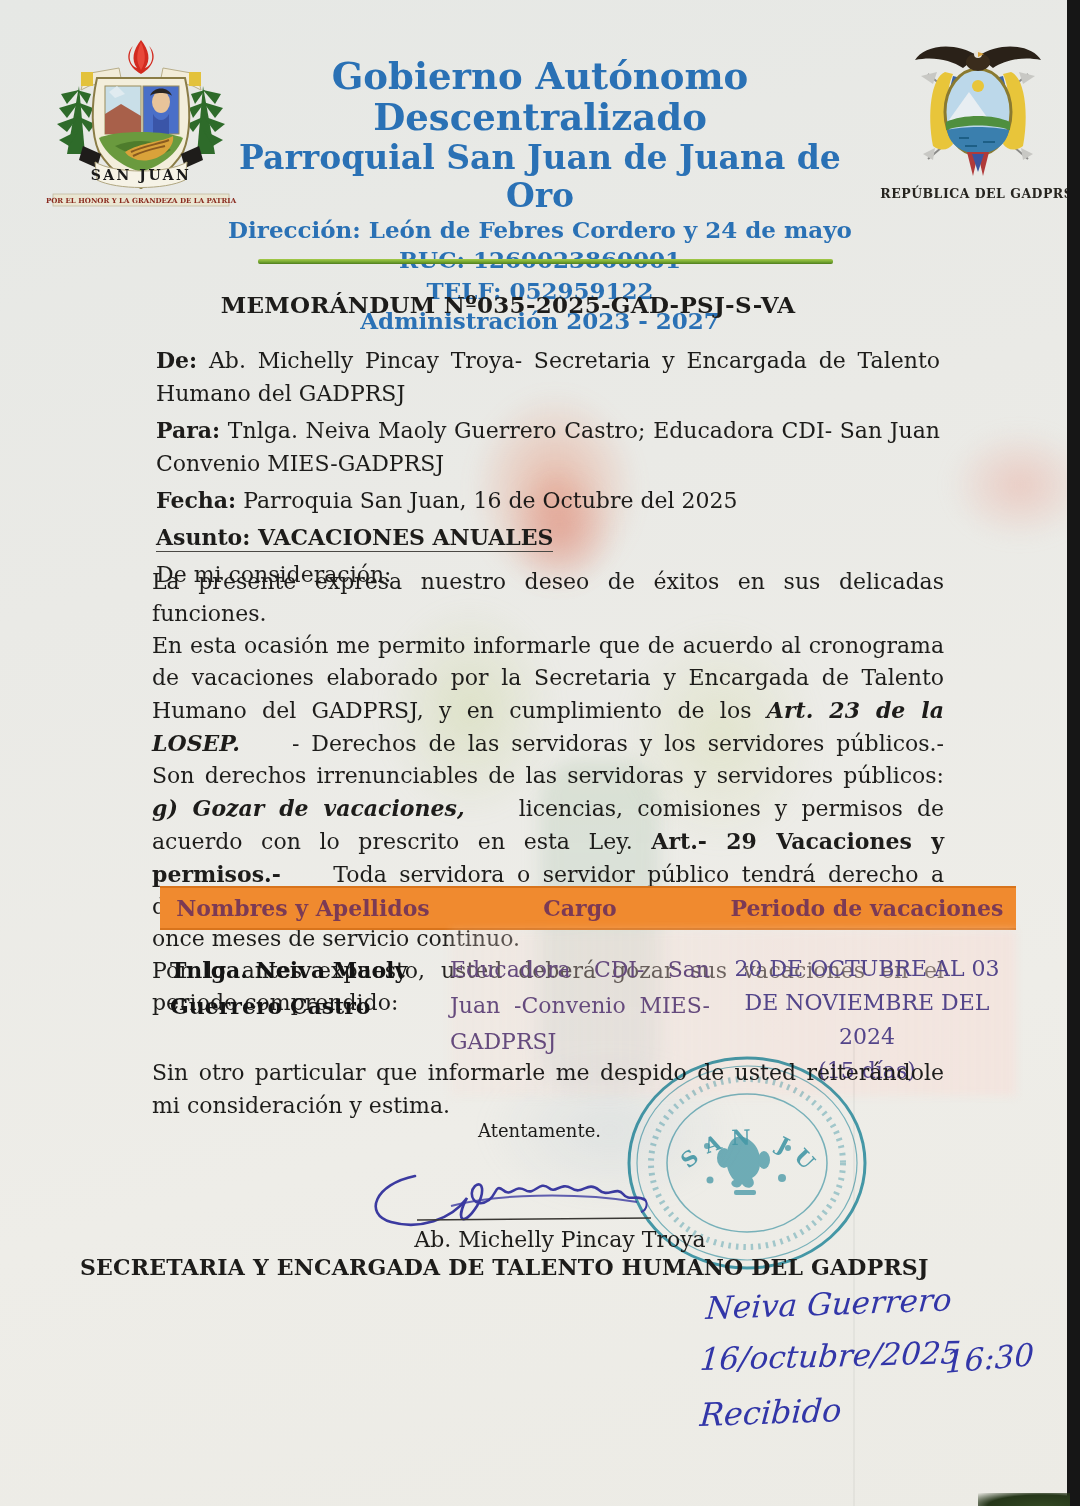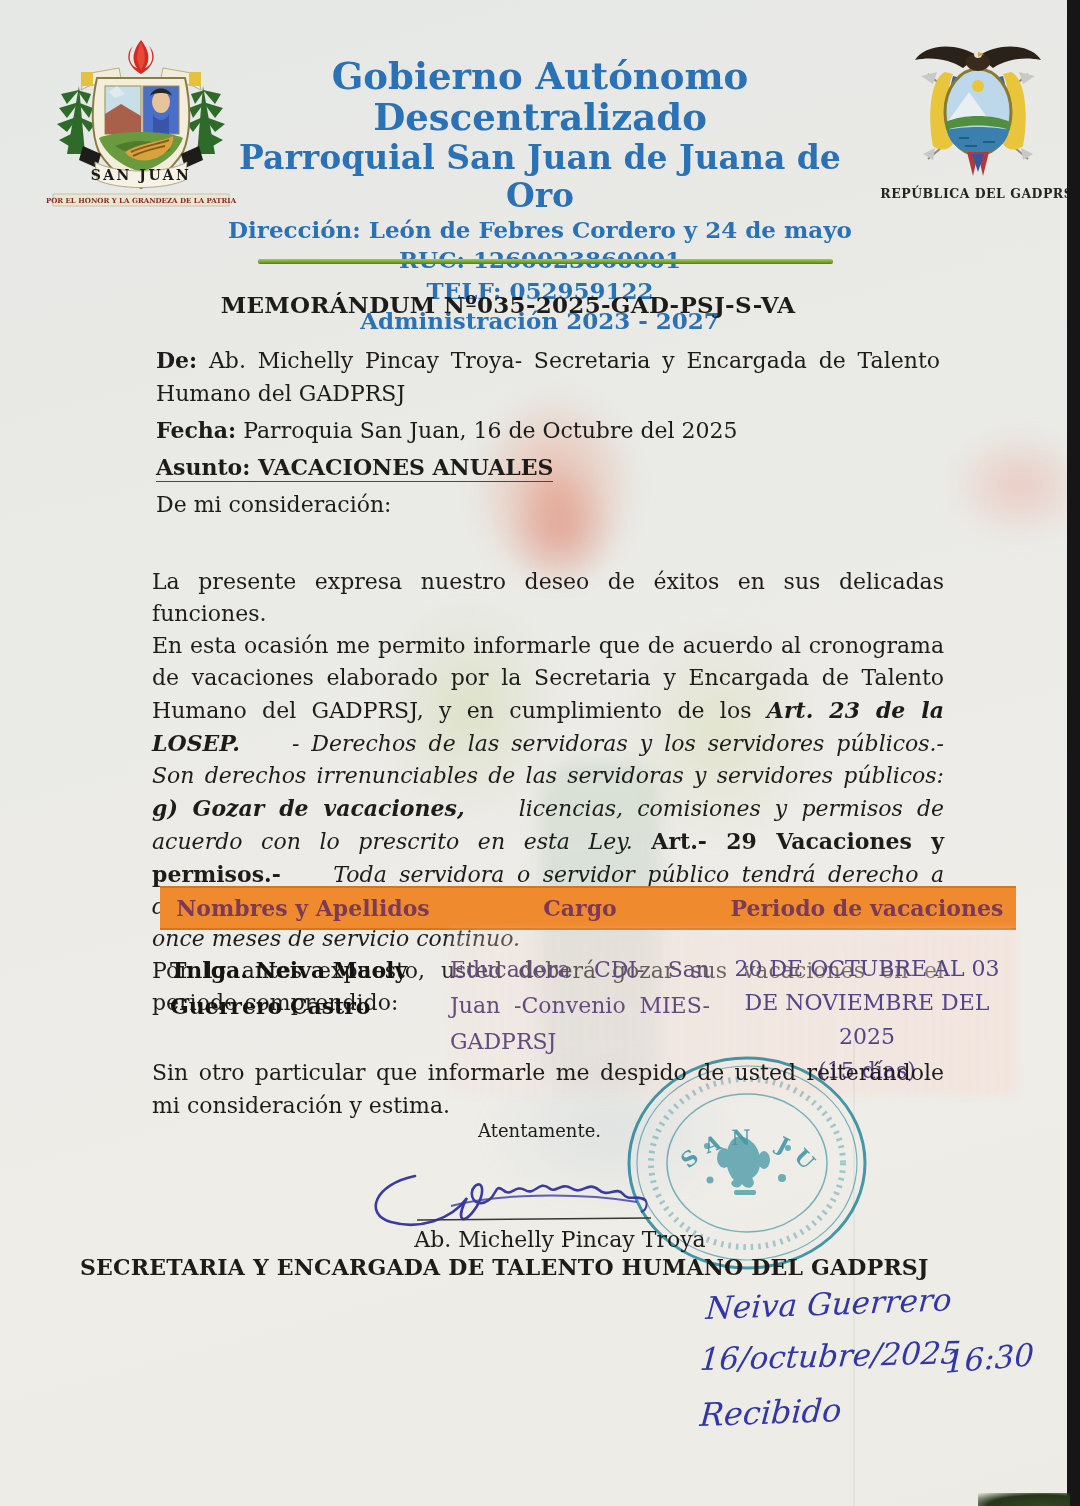--- a/index.html
+++ b/index.html
@@ -25,21 +25,21 @@
   .rep-caption{position:absolute;left:880px;top:186px;width:200px;text-align:center;
     font-size:12.5px;font-weight:bold;letter-spacing:.5px;color:#26241f;}
   
   .memo-title{position:absolute;left:0;top:291px;width:1016px;text-align:center;
     font-size:23px;font-weight:bold;letter-spacing:.3px;}
   .meta{position:absolute;left:152px;top:340px;width:792px;font-size:22px;line-height:33px;text-align:justify;}
   .meta p{margin:4px;}
   .u{border-bottom:1.5px solid #4a4844;padding-bottom:1px;}
   .bodytxt{position:absolute;left:152px;top:566px;width:792px;font-size:22px;line-height:32px;text-align:justify;}
   .bodytxt p{margin:0;}
-  .b{font-weight:bold;} .i{font-style:italic;margin-left:40px;} .bi{font-weight:bold;font-style:italic;}
+  .b{font-weight:bold;} .i{margin-left:40px;} .bi{font-weight:bold;font-style:italic;}
   
   .vac-table{position:absolute;left:160px;top:886px;width:856px;}
   .vac-head{display:flex;background:#f08a2f;border-top:2px solid #d8741c;border-bottom:2px solid #d8741c;
     color:#7b3a55;font-weight:bold;font-size:22px;height:40px;align-items:center;}
   .vac-head div{text-align:center;}
   .vac-row{display:flex;padding:22px 0 8px 0;position:relative;min-height:118px;}
   .row-tint{position:absolute;left:290px;top:0;width:566px;height:100%;
     background:linear-gradient(90deg,rgba(246,224,216,.25),rgba(248,221,214,.5));filter:blur(4px);}
   .c1{width:282px;padding:0 6px 0 10px;box-sizing:border-box;}
   .c2{width:276px;padding:0 8px;box-sizing:border-box;}
@@ -158,20 +158,21 @@
     <div class="hdr-small">RUC: 1260023860001</div>
     <div class="hdr-small">TELF: 052959122</div>
     <div class="hdr-small">Administración 2023 - 2027</div>
   </div>
   <div class="divider"></div>
 
   <div class="memo-title">MEMORÁNDUM Nº035-2025-GAD-PSJ-S-VA</div>
 
   <div class="meta">
     <p><span class="b">De:</span><span> Ab. Michelly Pincay Troya- Secretaria y Encargada de Talento Humano del GADPRSJ</span></p>
+    <p><span class="b">Para:</span><span> Tnlga. Neiva Maoly Guerrero Castro; Educadora CDI- San Juan Convenio MIES-GADPRSJ</span></p>
     <p><span class="b">Fecha:</span><span> Parroquia San Juan, 16 de Octubre del 2025</span></p>
     <p><span class="u"><span class="b">Asunto:</span><span class="b"> </span><span class="b">VACACIONES ANUALES</span></span></p>
     <p>De mi consideración:</p>
   </div>
 
   <div class="bodytxt">
     <p>La presente expresa nuestro deseo de éxitos en sus delicadas funciones.</p>
     <p><span>En esta ocasión me permito informarle que de acuerdo al cronograma de vacaciones elaborado por la Secretaria y Encargada de Talento Humano del GADPRSJ, y  en cumplimiento de los </span><span class="bi">Art. 23 de la LOSEP.</span><span class="i"> - Derechos de las servidoras y los servidores públicos.- Son derechos irrenunciables de las servidoras y servidores públicos: </span><span class="bi">g) Gozar de vacaciones,</span><span class="i"> licencias, comisiones y permisos de acuerdo con lo prescrito en esta Ley. </span><span class="b">Art.- 29 Vacaciones y permisos.-</span><span class="i"> Toda servidora o servidor público tendrá derecho a disfrutar de treinta días de vacaciones anuales pagadas después de once meses de servicio continuo.</span></p>
     <p>Por lo antes expuesto, usted deberá gozar sus vacaciones en el periodo comprendido:</p>
   </div>
@@ -180,21 +181,21 @@
     <div class="vac-head">
       <div class="c1">Nombres y Apellidos</div>
       <div class="c2">Cargo</div>
       <div class="c3">Periodo de vacaciones</div>
     </div>
     <div class="vac-row">
       <div class="row-tint"></div>
       <div class="c1 cell-name">Tnlga. Neiva Maoly Guerrero Castro</div>
       <div class="c2 cell-cargo">Educadora CDI- San Juan -Convenio MIES- GADPRSJ</div>
       <div class="c3 cell-periodo">
-        <div>20 DE OCTUBRE AL 03 DE NOVIEMBRE DEL 2025</div>
+        <div>20 DE OCTUBRE AL 03 DE NOVIEMBRE DEL 2024</div>
         <div>(15 días)</div>
       </div>
     </div>
   </div>
 
   <div class="closing">Sin otro particular que informarle me despido de usted reiterándole mi consideración y estima.</div>
   <div class="attn">Atentamente.</div>
 
   <svg class="stamp" width="266" height="226" viewBox="0 0 266 226">
     <g stroke="#2f96ad" fill="none">

